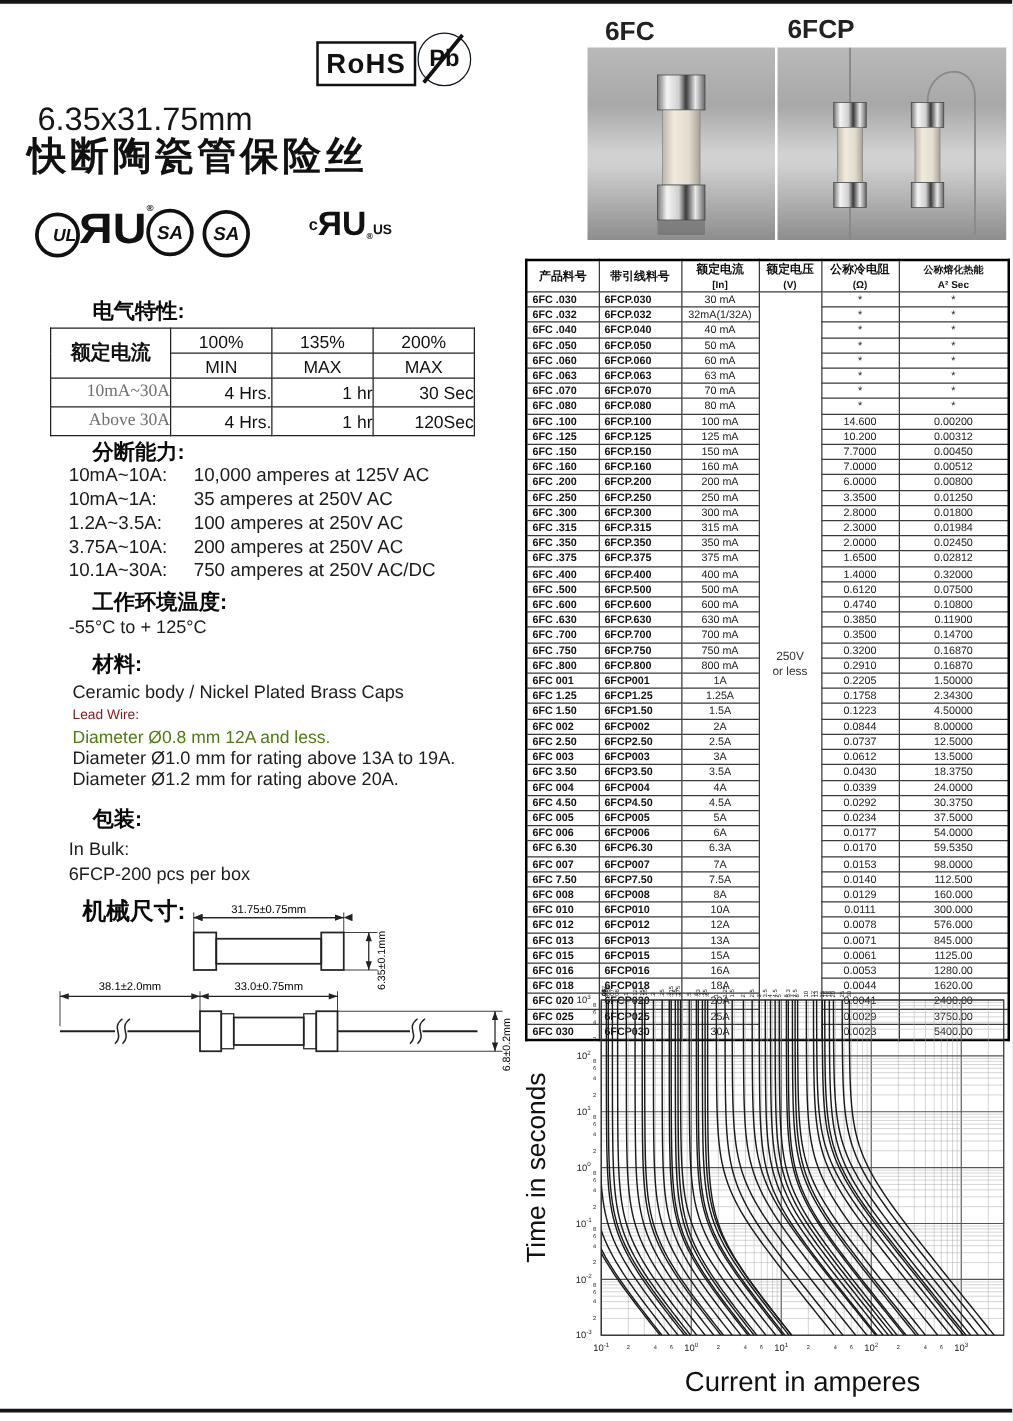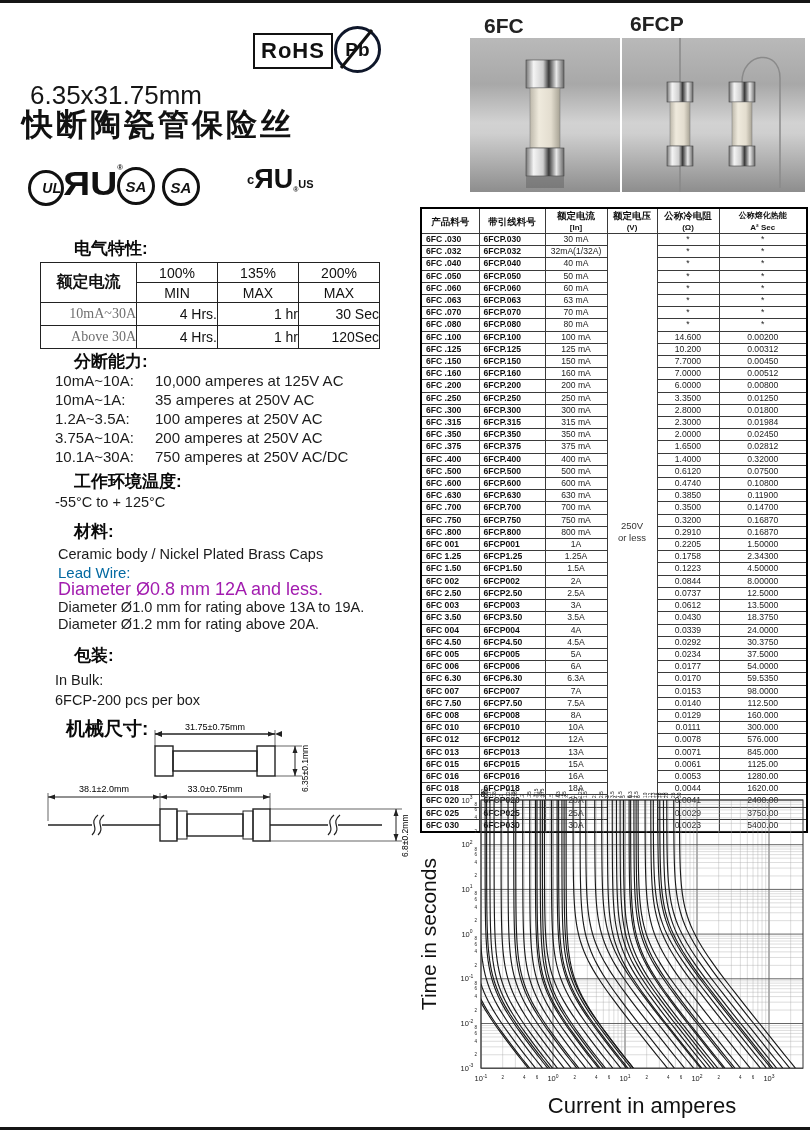--- a/index.html
+++ b/index.html
@@ -6,21 +6,21 @@
   #page{position:relative;width:810px;height:1137px;background:#fff;overflow:hidden;
         font-family:"Liberation Sans",sans-serif;color:#111;}
   .abs{position:absolute;}
   
   .toprule{left:0;top:0;width:810px;height:3px;background:#151515;}
   .botrule{left:0;top:1127px;width:810px;height:3px;background:#151515;}
   
   .rohs{left:253px;top:33px;width:76px;height:32px;border:2.5px solid #111;
         display:flex;align-items:center;justify-content:center;font-size:22px;font-weight:bold;letter-spacing:1px;}
   .pbwrap{left:334px;top:26px;width:47px;height:47px;}
-  .pbcirc{width:41px;height:41px;border:3px solid #0f172a;border-radius:50%;
+  .pbcirc{width:41px;height:41px;border:1px solid #0f172a;border-radius:50%;
           display:flex;align-items:center;justify-content:center;font-size:19px;font-weight:bold;position:relative;}
   .pbcirc svg{position:absolute;left:-3px;top:-3px;}
   
   .sizetitle{left:30px;top:80px;font-size:26px;color:#161616;}
   .maintitle{left:22px;top:104px;font-size:31px;font-weight:bold;letter-spacing:3px;}
   
   .cert{display:flex;align-items:center;justify-content:center;}
   .circlemark{border:3px solid #111;border-radius:50%;font-weight:bold;}
   .ulcirc{left:28px;top:170px;width:30px;height:30px;font-size:14px;font-style:italic;justify-content:flex-end;}
   .rumark{left:66px;top:164px;font-size:34px;font-weight:bold;transform:scaleX(1.1);}
@@ -199,22 +199,22 @@
         <span class="bkval">750 amperes at 250V AC/DC</span>
       </div>
     </div>
 
   <div class="abs h-cn" style="left:38px;top:470px;">工作环境温度:</div>
   <div class="abs smalltext" style="left:55px;top:494px;">-55°C to + 125°C</div>
 
   <div class="abs h-cn" style="left:38px;top:520px;">材料:</div>
   <div class="abs" style="left:58px;top:546px;width:350px;">
       <div style="font-size: 14.5px; line-height: 17.5px; color: rgb(28, 28, 28);">Ceramic body / Nickel Plated Brass Caps</div>
-      <div style="font-size: 15px; line-height: 17.5px; color: #0369a1;">Lead Wire:</div>
-      <div style="font-size: 18px; line-height: 17.5px; color: #a21caf;">Diameter Ø0.8 mm 12A and less.</div>
+      <div style="font-size: 11px; line-height: 17.5px; color: #7f1d1d;">Lead Wire:</div>
+      <div style="font-size: 14px; line-height: 17.5px; color: #4d7c0f;">Diameter Ø0.8 mm 12A and less.</div>
       <div style="font-size: 14.5px; line-height: 17.5px; color: rgb(28, 28, 28);">Diameter Ø1.0 mm for rating above 13A to 19A.</div>
       <div style="font-size: 14.5px; line-height: 17.5px; color: rgb(28, 28, 28);">Diameter Ø1.2 mm for rating above 20A.</div>
     </div>
 
   <div class="abs h-cn" style="left:38px;top:644px;">包装:</div>
   <div class="abs" style="left:55px;top:670px;width:300px;">
       <div style="font-size: 14.5px; line-height: 20px; color: rgb(28, 28, 28);">In Bulk:</div>
       <div style="font-size: 14.5px; line-height: 20px; color: rgb(28, 28, 28);">6FCP-200 pcs per box</div>
     </div>
 

